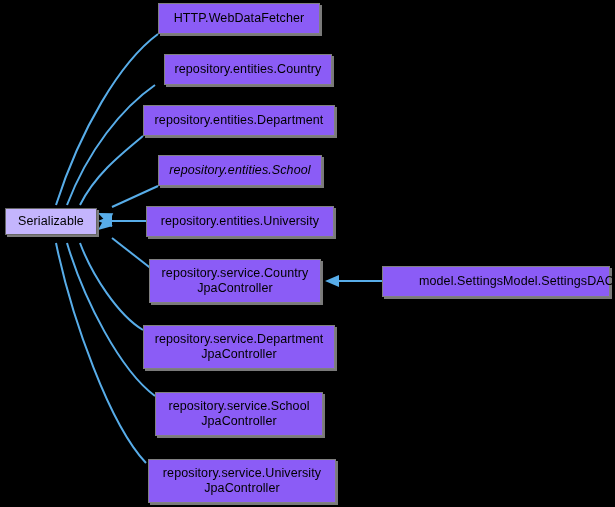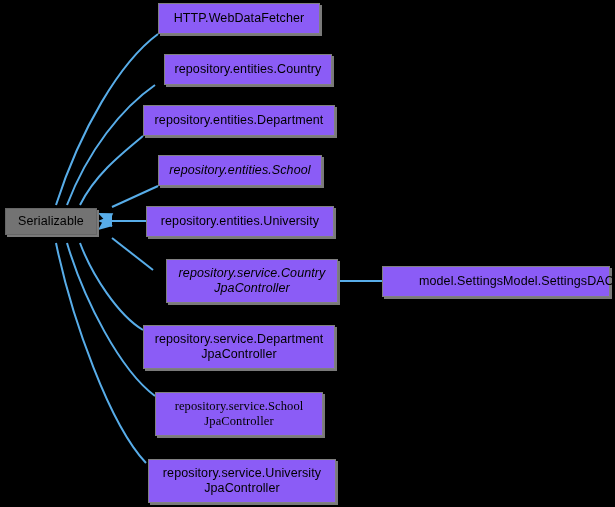--- a/index.html
+++ b/index.html
@@ -17,21 +17,21 @@
     font-size:12.5px;
     line-height:15px;
     display:flex;
     align-items:center;
     justify-content:center;
     text-align:center;
     letter-spacing:0.1px;
     white-space:pre-line;
   }
   .node.root{
-    background:#737373;
+    background:#c4b5fd;
     border:1px solid #666666;
   }
   .node .lbl{display:block;width:100%;white-space:pre-line;}
 </style>
 </head>
 <body>
 
 <div id="diagram">
   <svg class="edges" viewBox="0 0 615 507" xmlns="http://www.w3.org/2000/svg">
       <g>
@@ -75,23 +75,23 @@
         <polygon points="0,0 14,-6 14,6" fill="#58ade9" transform="translate(325,281) rotate(0)"></polygon>
       </g>
     </svg>
   <div id="nodes">
       <div class="node root" style="left: 5px; top: 208px; width: 92px; height: 27px;"><span class="lbl">Serializable</span></div>
       <div class="node" style="left: 158px; top: 3px; width: 162px; height: 31px;"><span class="lbl">HTTP.WebDataFetcher</span></div>
       <div class="node" style="left: 164px; top: 54px; width: 168px; height: 31px;"><span class="lbl">repository.entities.Country</span></div>
       <div class="node" style="left: 143px; top: 105px; width: 192px; height: 31px;"><span class="lbl">repository.entities.Department</span></div>
       <div class="node" style="left: 158px; top: 155px; width: 164px; height: 31px; font-style: italic;"><span class="lbl">repository.entities.School</span></div>
       <div class="node" style="left: 146px; top: 206px; width: 188px; height: 31px; align-items: center;"><span class="lbl">repository.entities.University</span></div>
-      <div class="node" style="left: 166px; top: 259px; width: 172px; height: 44px; font-style: italic;"><span class="lbl">repository.service.Country
+      <div class="node" style="left: 149px; top: 259px; width: 172px; height: 44px;"><span class="lbl">repository.service.Country
 JpaController</span></div>
       <div class="node" style="left: 143px; top: 325px; width: 192px; height: 44px;"><span class="lbl">repository.service.Department
 JpaController</span></div>
-      <div class="node" style="left: 155px; top: 392px; width: 168px; height: 44px; font-family: Liberation Serif, serif;"><span class="lbl">repository.service.School
+      <div class="node" style="left: 155px; top: 392px; width: 168px; height: 44px;"><span class="lbl">repository.service.School
 JpaController</span></div>
       <div class="node" style="left: 148px; top: 459px; width: 188px; height: 44px;"><span class="lbl">repository.service.University
 JpaController</span></div>
       <div class="node" style="left: 382px; top: 266px; width: 228px; height: 31px; padding-left: 36px;"><span class="lbl">model.SettingsModel.SettingsDAO</span></div>
     </div>
 </div>
 
 </body></html>

